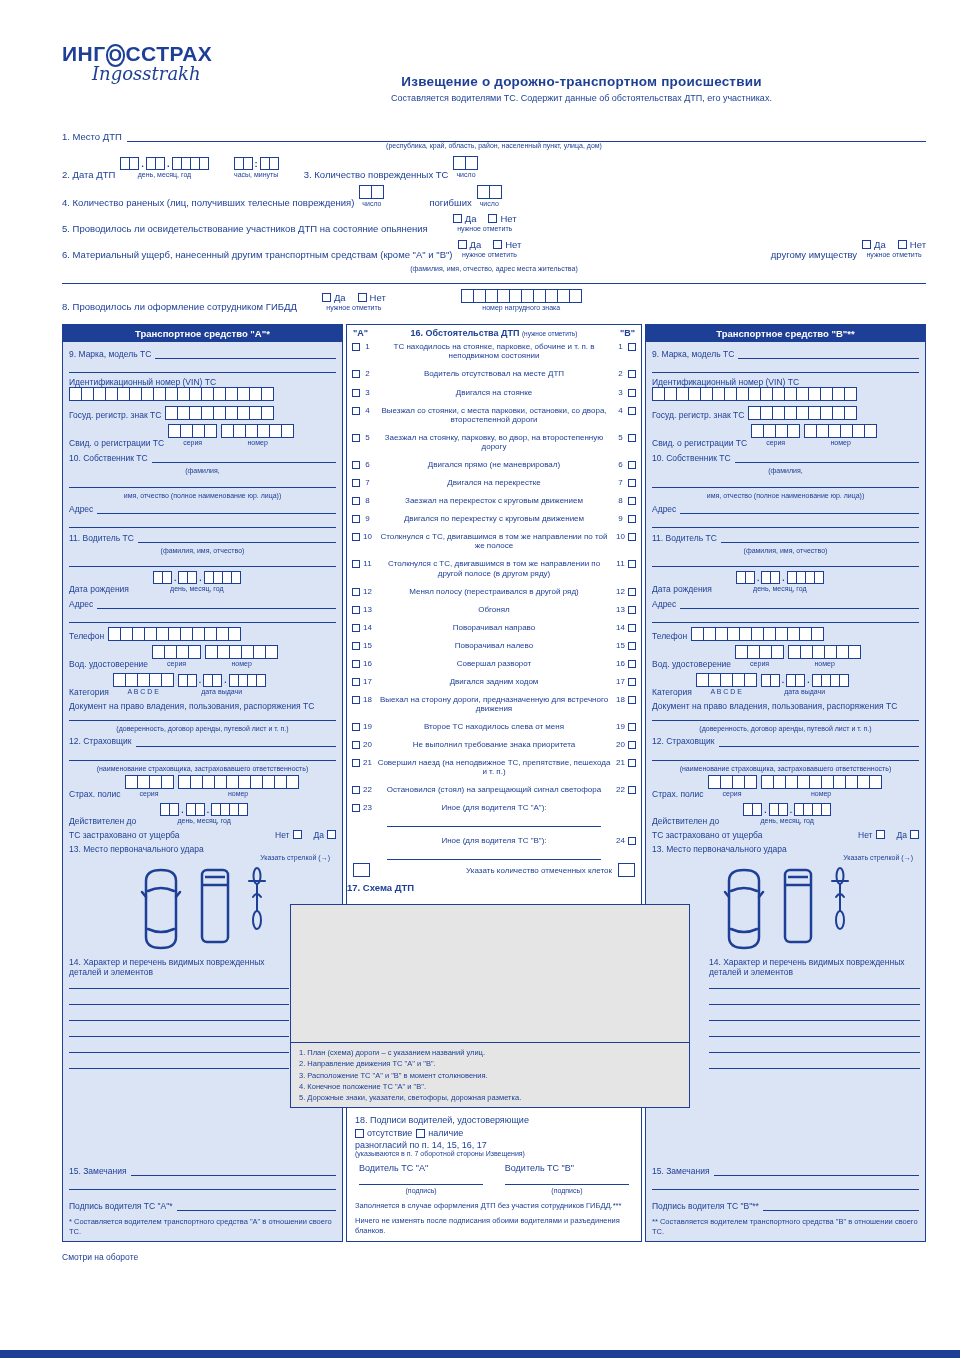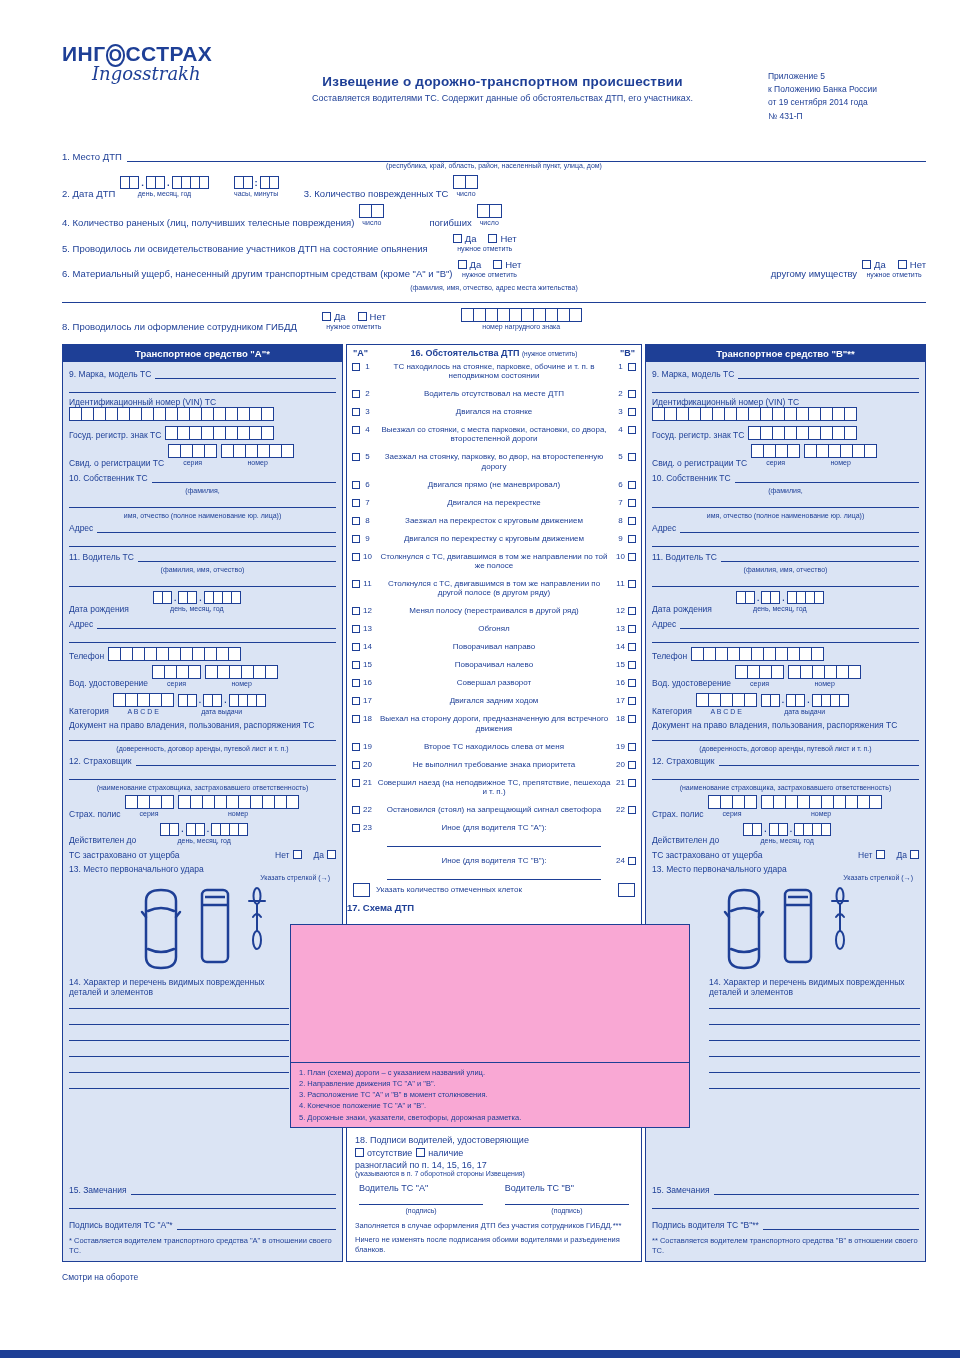--- a/index.html
+++ b/index.html
@@ -62,23 +62,23 @@
 .mhh{font-weight:normal;font-size:6.5px}
 .circ-list{height:520px;display:flex;flex-direction:column;justify-content:space-between;flex:none;padding-top:2px}
 .crow{display:flex;align-items:flex-start;padding:0 5px;font-size:8px;line-height:1.15}
 .crow .cb{width:8px;height:8px;margin-top:1px}
 .cbspacer{width:8px;flex:none}
 .cnum{width:15px;text-align:center;flex:none}
 .ctext{flex:1;text-align:center;padding:0 2px}
 .cwline{border-bottom:1px solid currentColor;height:6px;margin:0 40px}
 .ccount{display:flex;align-items:center;gap:6px;padding:3px 6px;font-size:8px;flex:none}
 .bigbox{width:17px;height:14px;border:1px solid currentColor;background:#fff;flex:none}
-.clabel{flex:1;text-align:left}
+.clabel{flex:1;text-align:right}
 .stitle{text-align:left;font-weight:bold;font-size:9.5px;padding:2px 0;flex:none}
-.scheme-overlay{position:absolute;left:228px;top:580px;width:400px;height:204px;border:1px solid var(--primary,#1e3f96);background:#f9a8d4;z-index:5;display:flex;flex-direction:column}
+.scheme-overlay{position:absolute;left:228px;top:580px;width:400px;height:204px;border:1px solid var(--primary,#1e3f96);background:#e5e5e5;z-index:5;display:flex;flex-direction:column}
 .scheme-draw{flex:1}
 .scheme-notes{border-top:1px solid var(--primary,#1e3f96);font-size:7.5px;line-height:1.5;padding:4px 8px}
 .midfoot{position:absolute;left:8px;right:8px;bottom:6px;font-size:9px;z-index:6}
 .sig-opts{display:flex;gap:4px;margin:3px 0 2px}
 .sig-line3{font-size:7px}
 .sig-drivers{display:flex;justify-content:space-between;margin-top:6px;padding:0 4px}
 .sig-col{width:46%}
 .sig-ul{border-bottom:1px solid currentColor;height:12px;margin-bottom:2px}
 .sig-note{font-size:7.5px;margin-top:5px;line-height:1.3}
 .see-back{text-align:left;font-size:8.5px;margin-top:10px}
@@ -91,26 +91,20 @@
 <div class="form">
 
   <div class="header">
     <div class="logo">
       <div class="logo-main"><span>ИНГ</span><span class="logo-o">О</span><span>ССТРАХ</span></div>
       <div class="logo-script">Ingosstrakh</div>
     </div>
     <div class="tblock">
       <div class="title">Извещение о дорожно-транспортном происшествии</div>
       <div class="subtitle">Составляется водителями ТС. Содержит данные об обстоятельствах ДТП, его участниках.</div>
-    </div>
-    <div class="appendix">
-      <div>Приложение 5</div>
-      <div>к Положению Банка России</div>
-      <div>от 19 сентября 2014 года</div>
-      <div>№ 431-П</div>
     </div>
   </div>
 
   <div class="topfields">
 
     <div class="item">
       <div class="frow">
         <span class="lbl">1. Место ДТП</span>
         <span class="fl"></span>
       </div>

